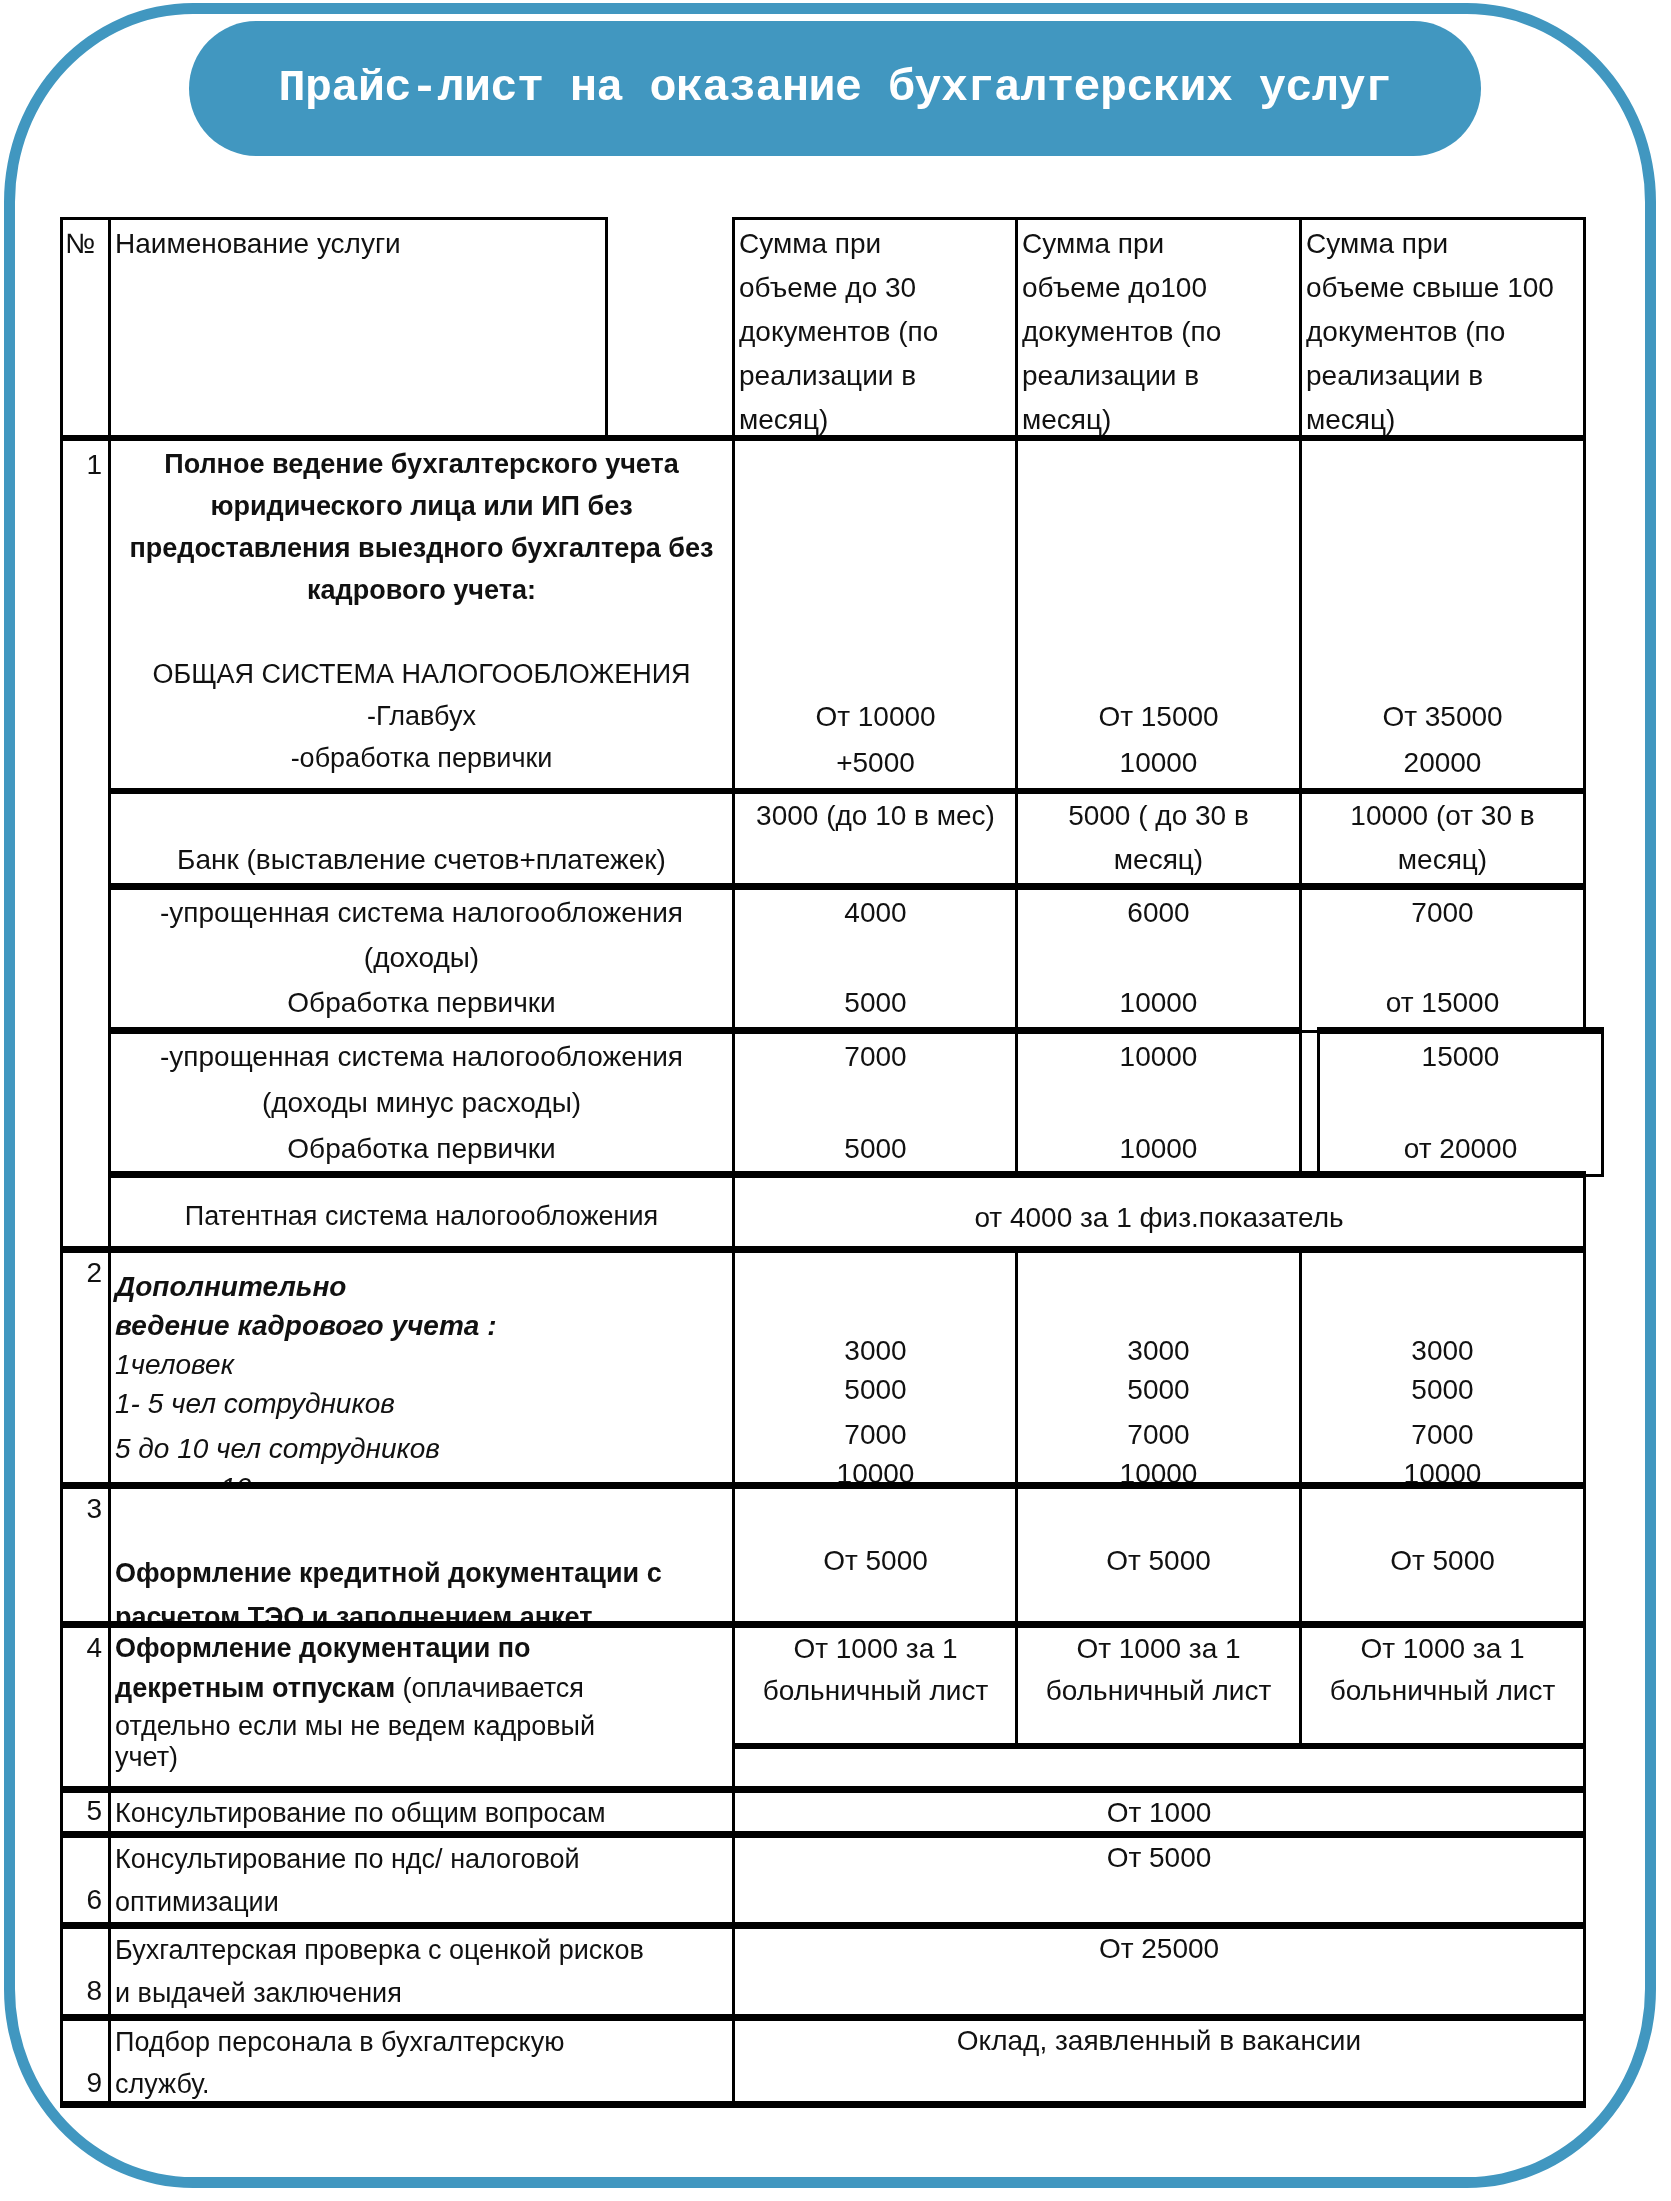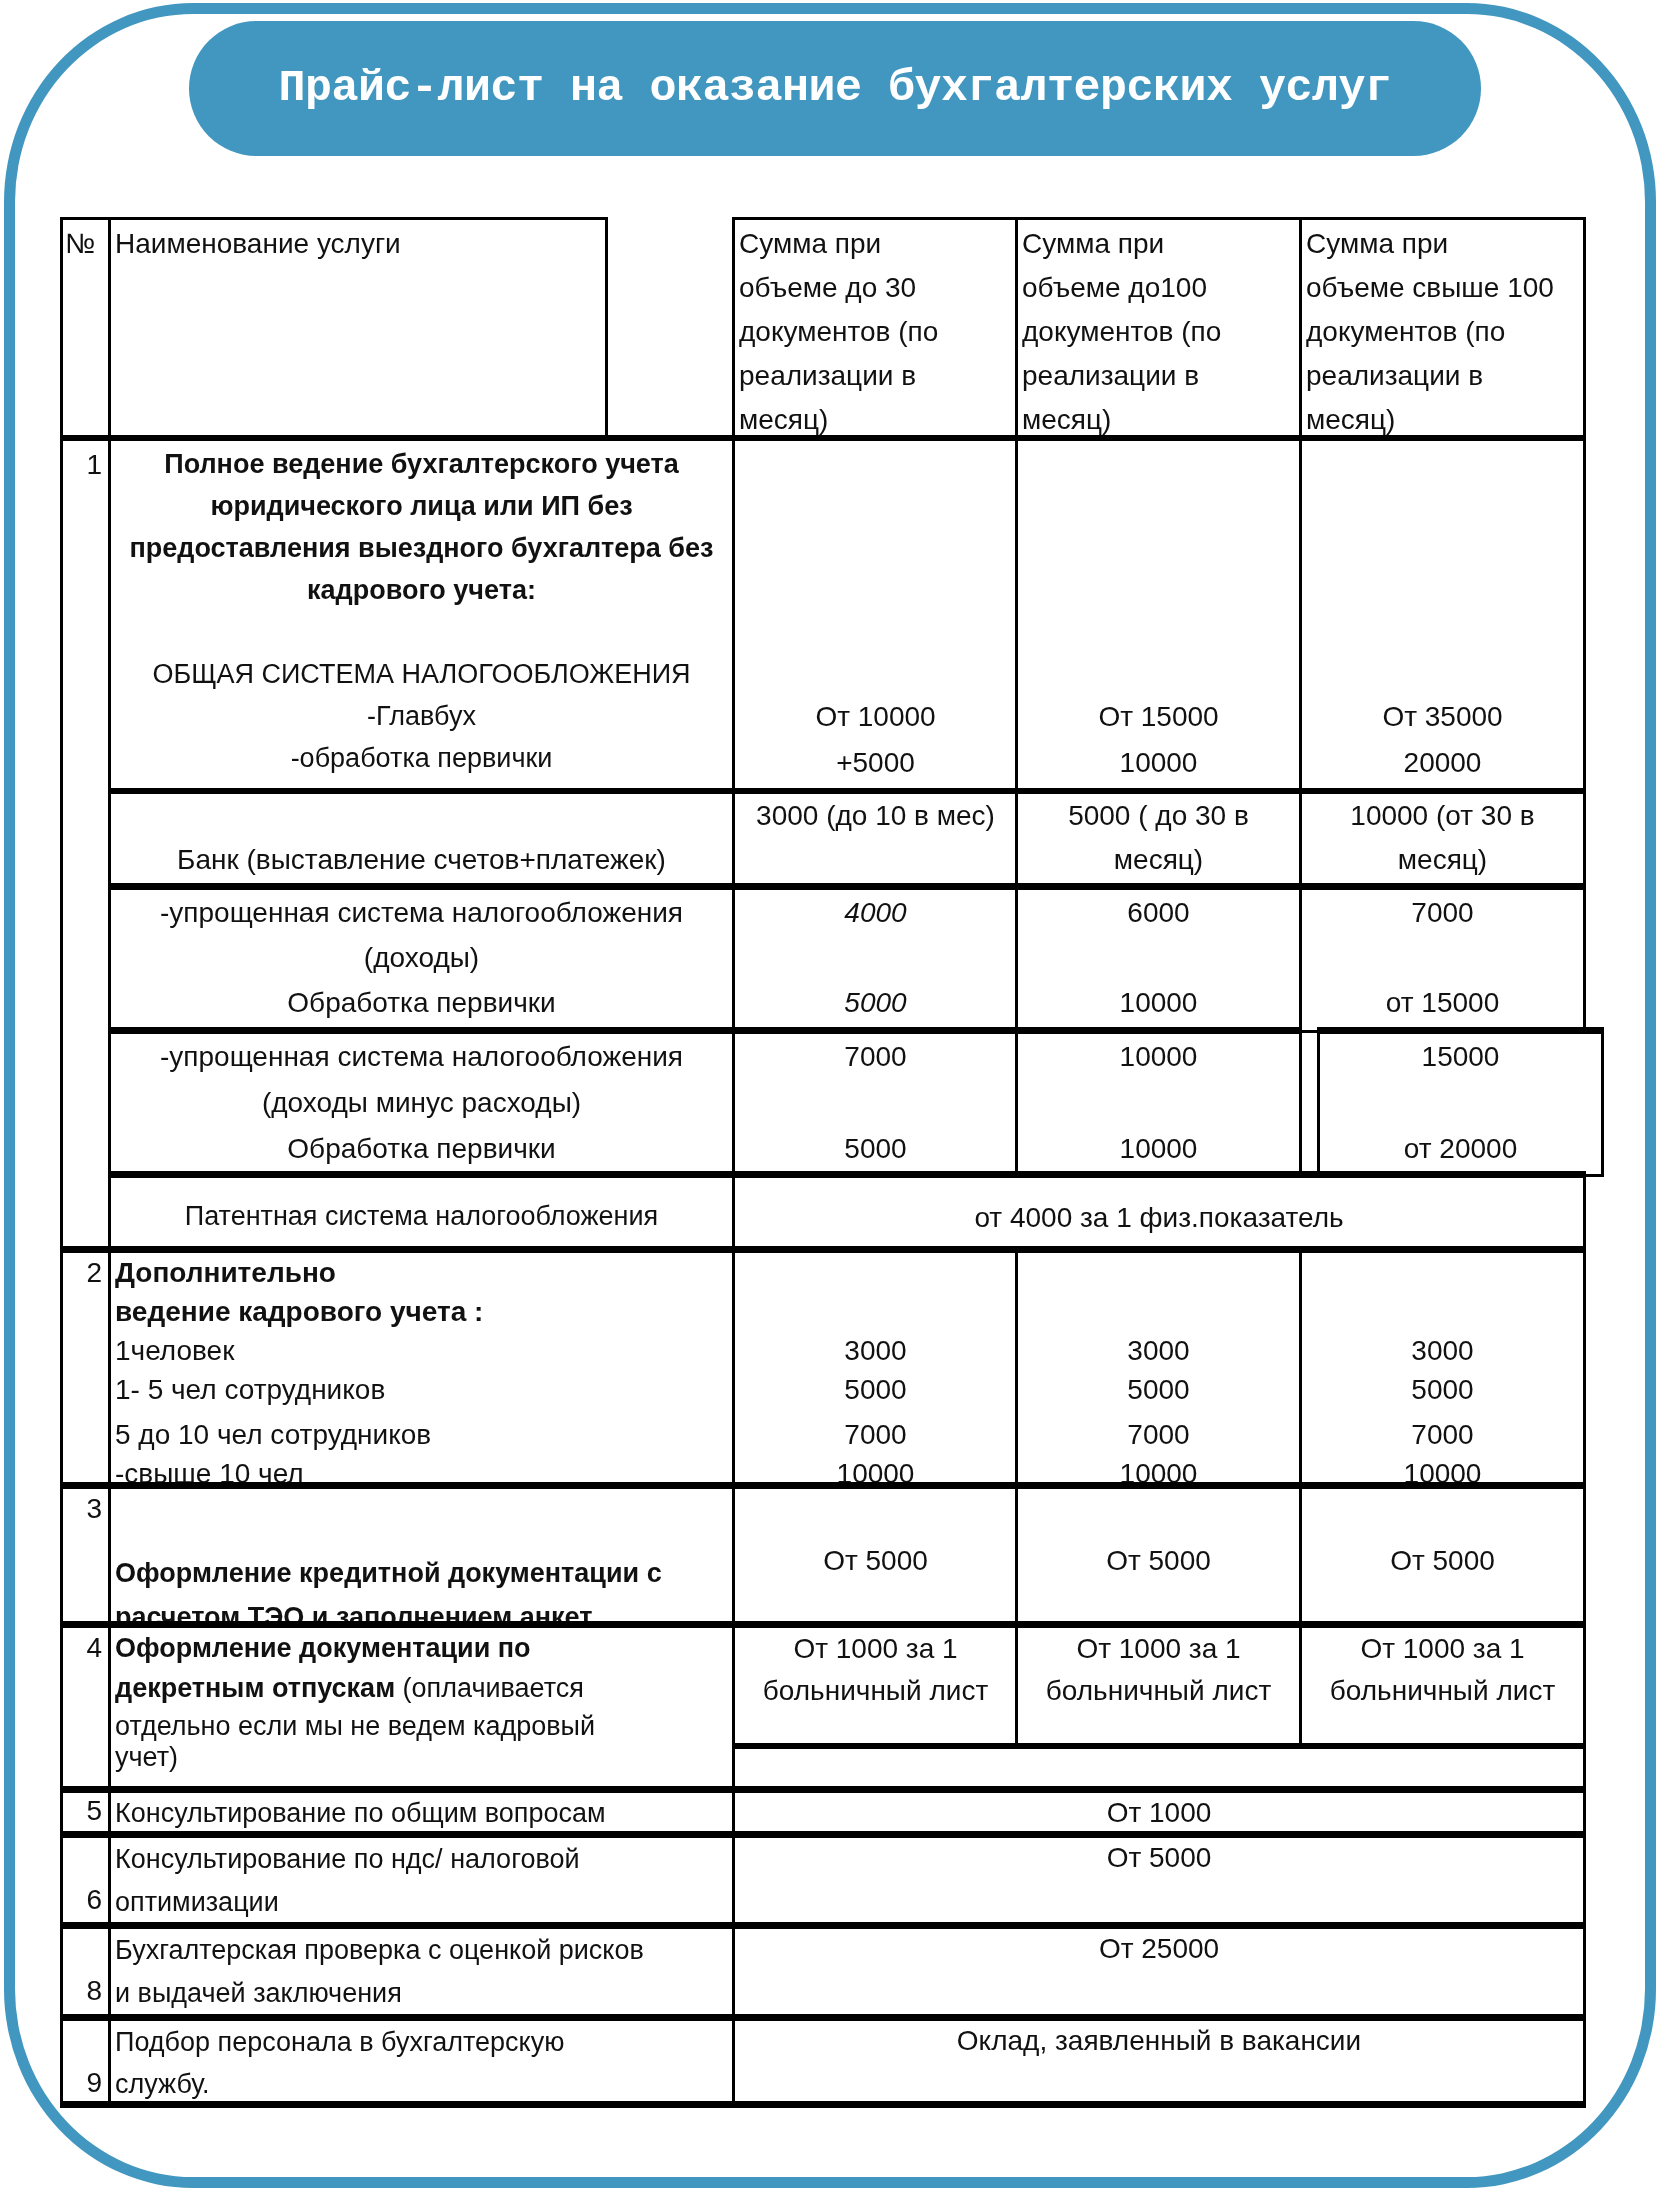--- a/index.html
+++ b/index.html
@@ -100,21 +100,21 @@
   <div class="cell center" style="left:1239px;top:571px;width:287px;height:100px;border-top-width:6px;">
     <span class="line">10000 (от 30 в</span>
     <span class="line">месяц)</span>
   </div>
 
   <div class="cell center" style="left:48px;top:666px;width:627px;height:150px;border-top-width:7px;line-height:45px;">
     <span class="line">-упрощенная система налогообложения</span>
     <span class="line">(доходы)</span>
     <span class="line">Обработка первички</span>
   </div>
-  <div class="cell center" style="left:672px;top:666px;width:287px;height:150px;border-top-width:7px;line-height:45px;font-style:italic;">
+  <div class="cell center" style="left:672px;top:666px;width:287px;height:150px;border-top-width:7px;line-height:45px;">
     <span class="line">4000</span>
     <span class="line">&nbsp;</span>
     <span class="line">5000</span>
   </div>
   <div class="cell center" style="left:955px;top:666px;width:287px;height:150px;border-top-width:7px;line-height:45px;">
     <span class="line">6000</span>
     <span class="line">&nbsp;</span>
     <span class="line">10000</span>
   </div>
   <div class="cell center" style="left:1239px;top:666px;width:287px;height:150px;border-top-width:7px;line-height:45px;">
@@ -147,21 +147,21 @@
   <div class="cell center" style="left:48px;top:954px;width:627px;height:81px;border-top-width:7px;padding-top:16px;font-size:27px;">
     <span>Патентная система налогообложения</span>
   </div>
   <div class="cell center" style="left:672px;top:954px;width:854px;height:81px;border-top-width:7px;padding-top:18px;">
     <span>от 4000 за 1 физ.показатель</span>
   </div>
 
   <div class="cell num" style="left:0;top:1029px;width:51px;height:242px;border-top-width:7px;line-height:40px;">
     <span>2</span>
   </div>
-  <div class="cell left" style="left:48px;top:1029px;width:627px;height:242px;border-top-width:7px;line-height:39px;padding-top:0;">
+  <div class="cell left" style="left:48px;top:1029px;width:627px;height:242px;border-top-width:7px;line-height:39px;padding-top:14px;font-style:italic;">
     <span class="line bold">Дополнительно</span>
     <span class="line bold">ведение кадрового учета :</span>
     <span class="line">1человек</span>
     <span class="line">1- 5 чел сотрудников</span>
     <span class="line" style="margin-top:6px;">5 до 10 чел сотрудников</span>
     <span class="line">-свыше 10 чел</span>
   </div>
   <div class="cell center" style="left:672px;top:1029px;width:287px;height:242px;border-top-width:7px;line-height:39px;padding-top:78px;">
     <span class="line">3000</span>
     <span class="line">5000</span>

